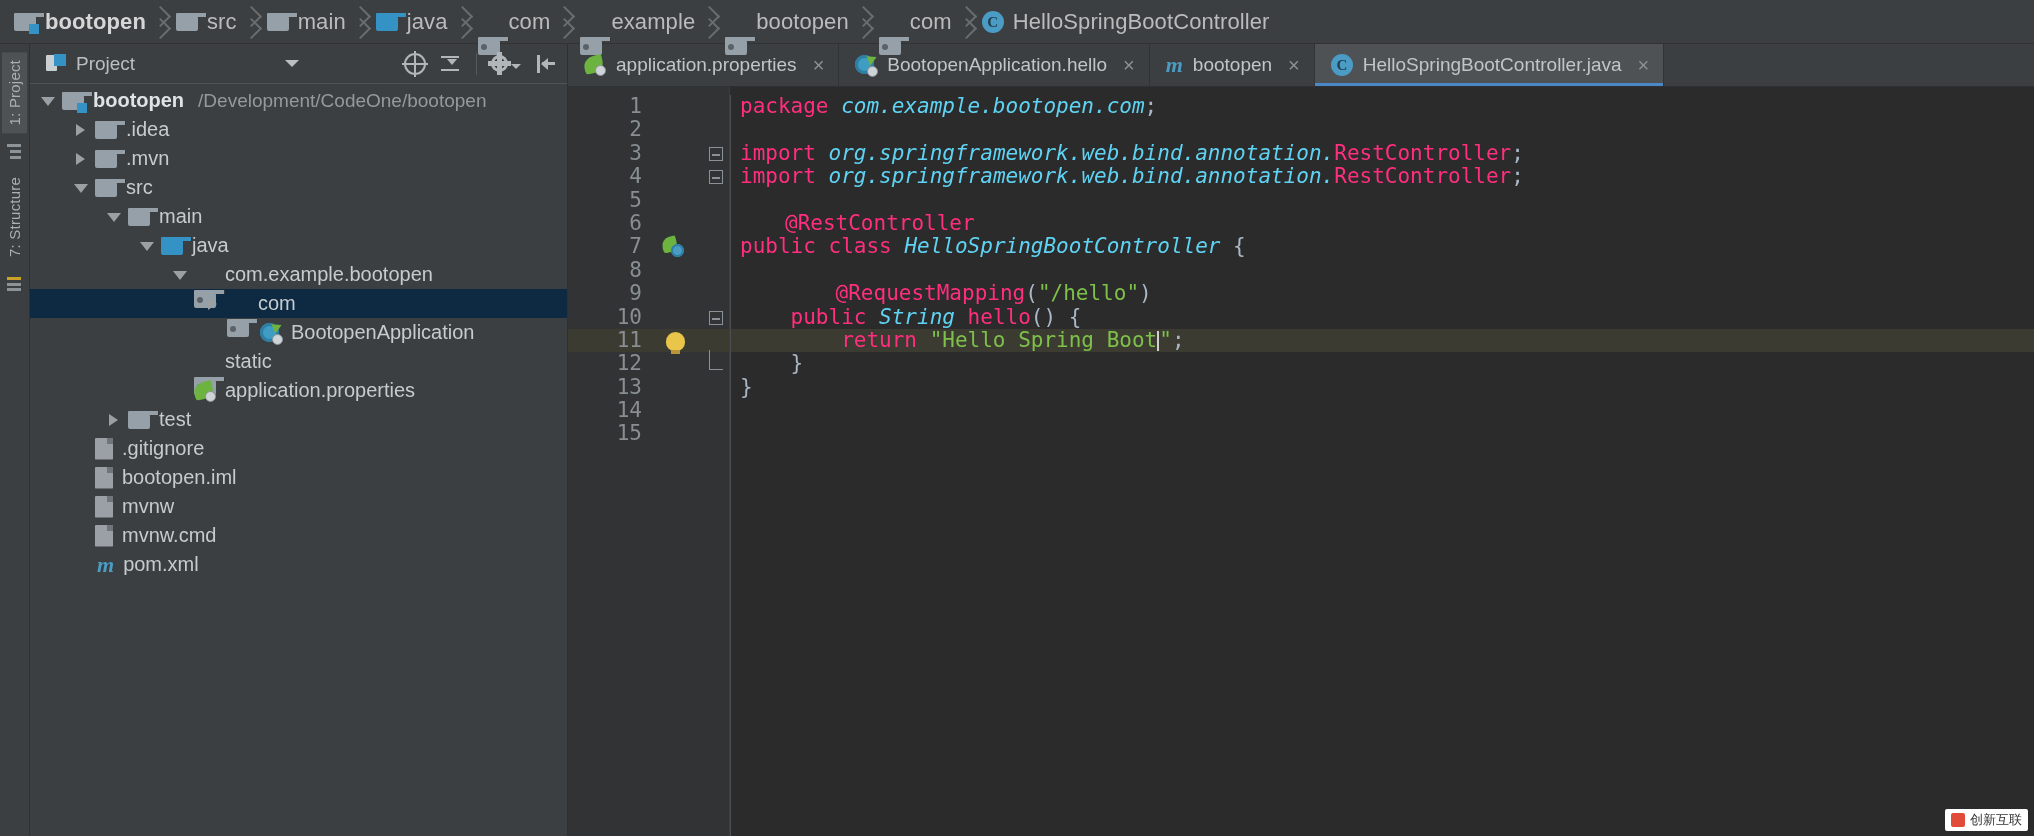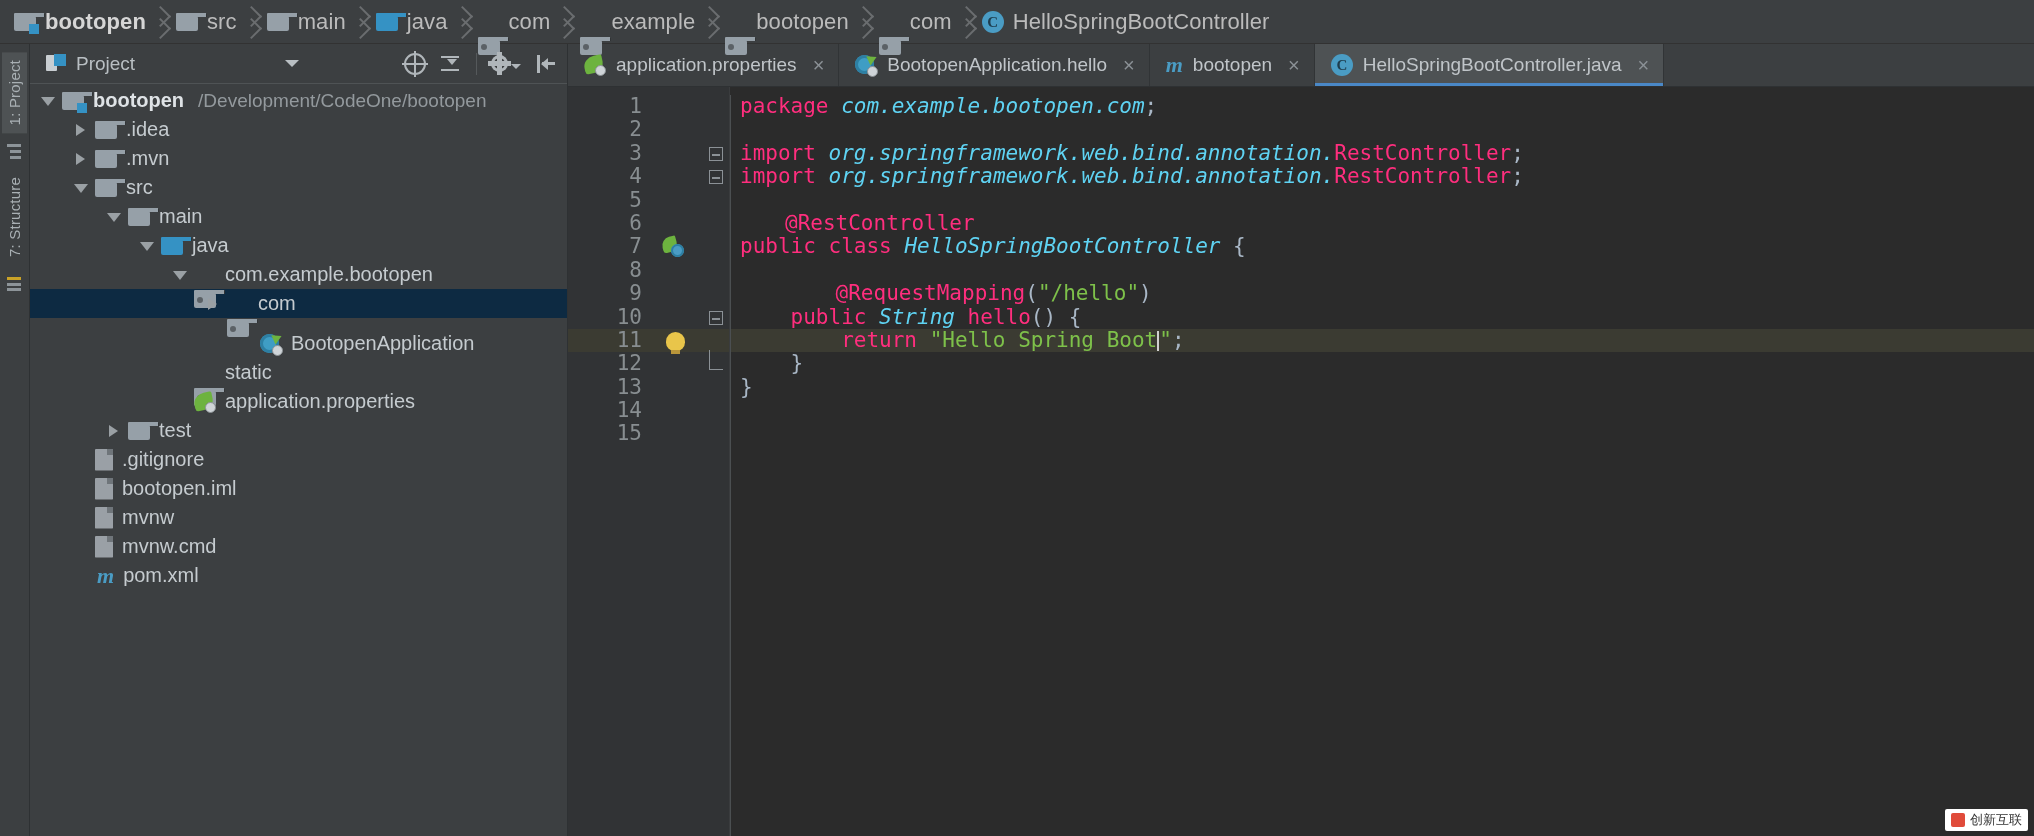--- a/index.html
+++ b/index.html
@@ -401,21 +401,21 @@
             <span class="lbl">com.example.bootopen</span>
           </div>
           <div class="row sel" style="padding-left: 171px;">
             <span class="arrow-ph right"></span>
             <span class="ic ic-folder pkg">
               <i class="tab"></i>
               <i class="body"></i>
             </span>
             <span class="lbl">com</span>
           </div>
-          <div class="row" style="padding-left: 204px; margin-top: 11px;">
+          <div class="row" style="padding-left: 204px;">
             <span class="arrow-ph"></span>
             <span class="ic ic-springboot">
               <i class="circ"></i>
               <i class="arrow"></i>
               <i class="pw"></i>
             </span>
             <span class="lbl">BootopenApplication</span>
           </div>
           <div class="row" style="padding-left: 138px;">
             <span class="arrow-ph"></span>

